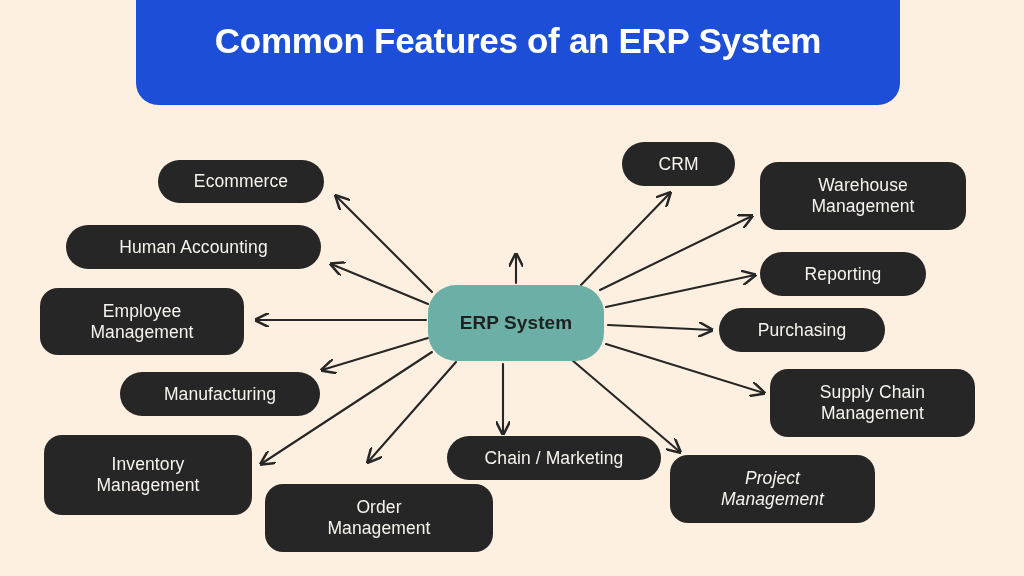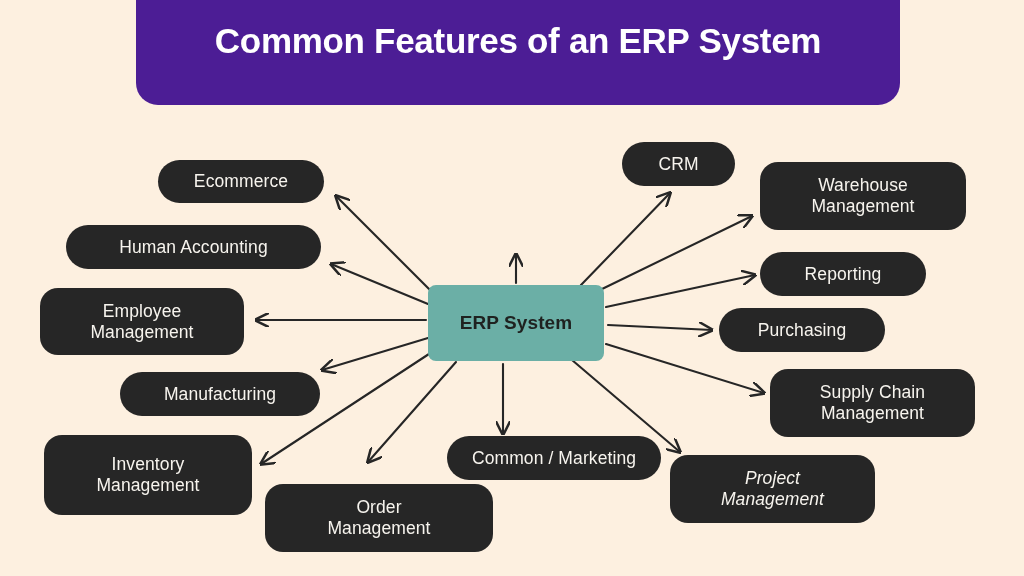--- a/index.html
+++ b/index.html
@@ -19,21 +19,21 @@
     height: 576px;
     background: #FDF0E0;
   }
   
   #title-bar {
     position: absolute;
     left: 136px;
     top: 0px;
     width: 764px;
     height: 105px;
-    background: #4c1d95;
+    background: #1d4ed8;
     border-radius: 0 0 22px 22px;
     display: flex;
     align-items: center;
     justify-content: center;
     box-sizing: border-box;
     padding-bottom: 22px;
   }
   #title-text {
     color: #FFFFFF;
     font-size: 35px;
@@ -75,21 +75,21 @@
   .node.pill {
     border-radius: 24px;
   }
   #center-node {
     position: absolute;
     left: 428px;
     top: 285px;
     width: 176px;
     height: 76px;
     background: #6BAFA6;
-    border-radius: 8px;
+    border-radius: 28px;
     display: flex;
     align-items: center;
     justify-content: center;
   }
   #center-node .node-label {
     color: #1F2220;
     font-size: 19px;
     font-weight: bold;
     letter-spacing: 0.1px;
   }
@@ -166,21 +166,21 @@
     <span class="node-label">Inventory
 Management</span>
   </div>
 
   <div class="node" style="left:265px; top:484px; width:228px; height:68px;">
     <span class="node-label">Order
 Management</span>
   </div>
 
   <div class="node pill" style="left:447px; top:436px; width:214px; height:44px;">
-    <span class="node-label">Common / Marketing</span>
+    <span class="node-label">Chain / Marketing</span>
   </div>
 
   <div class="node" style="left:670px; top:455px; width:205px; height:68px;font-style:italic;">
     <span class="node-label">Project
 Management</span>
   </div>
 
   <div class="node" style="left:770px; top:369px; width:205px; height:68px;justify-content:center;">
     <span class="node-label">Supply Chain
 Management</span>

